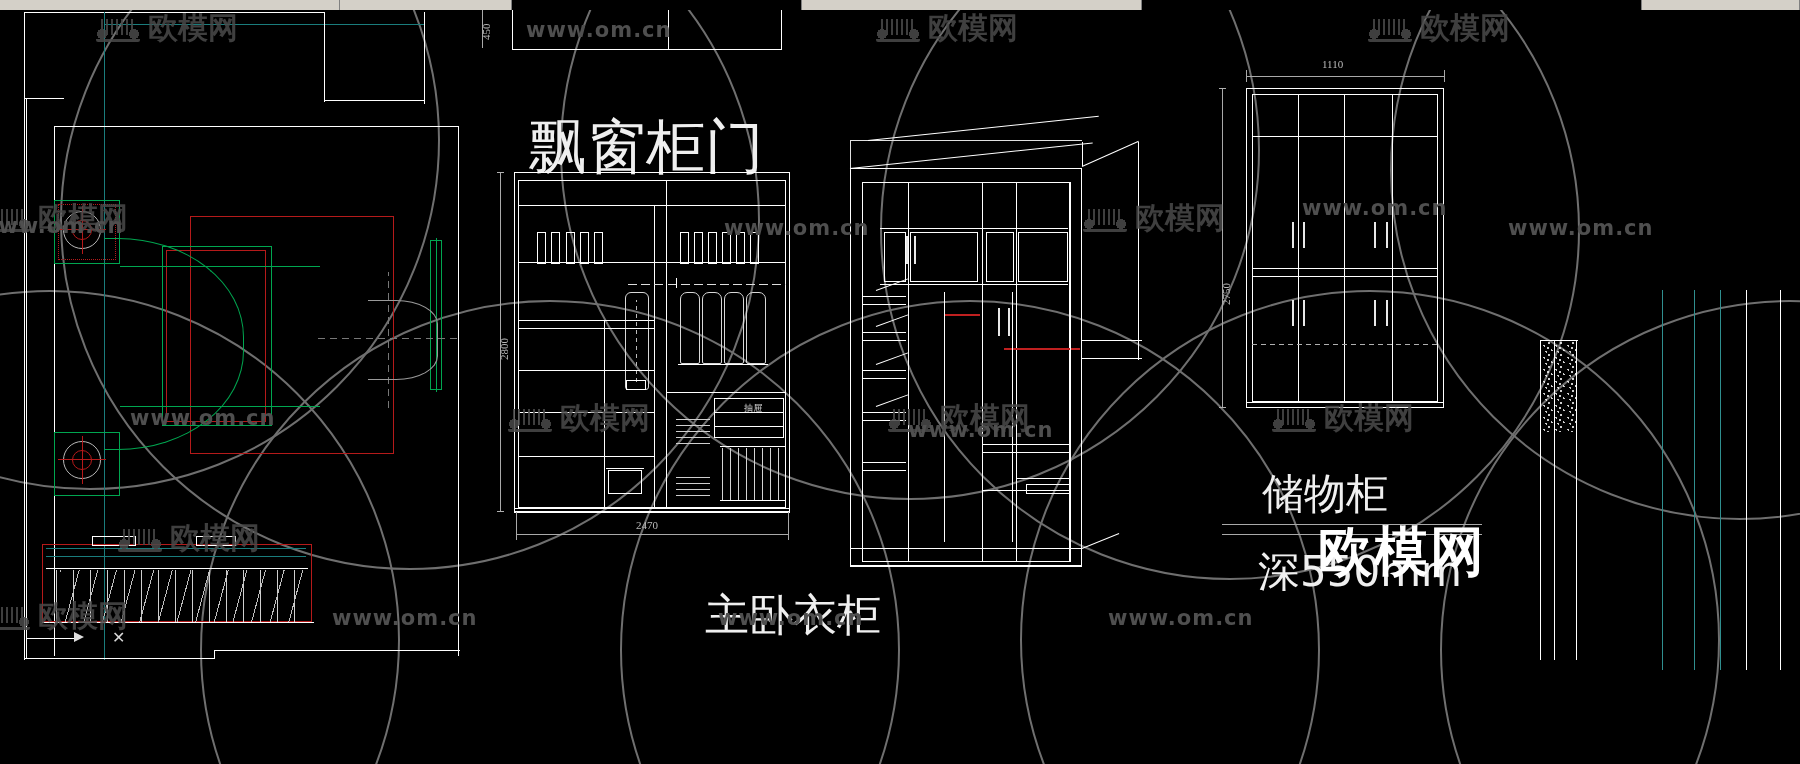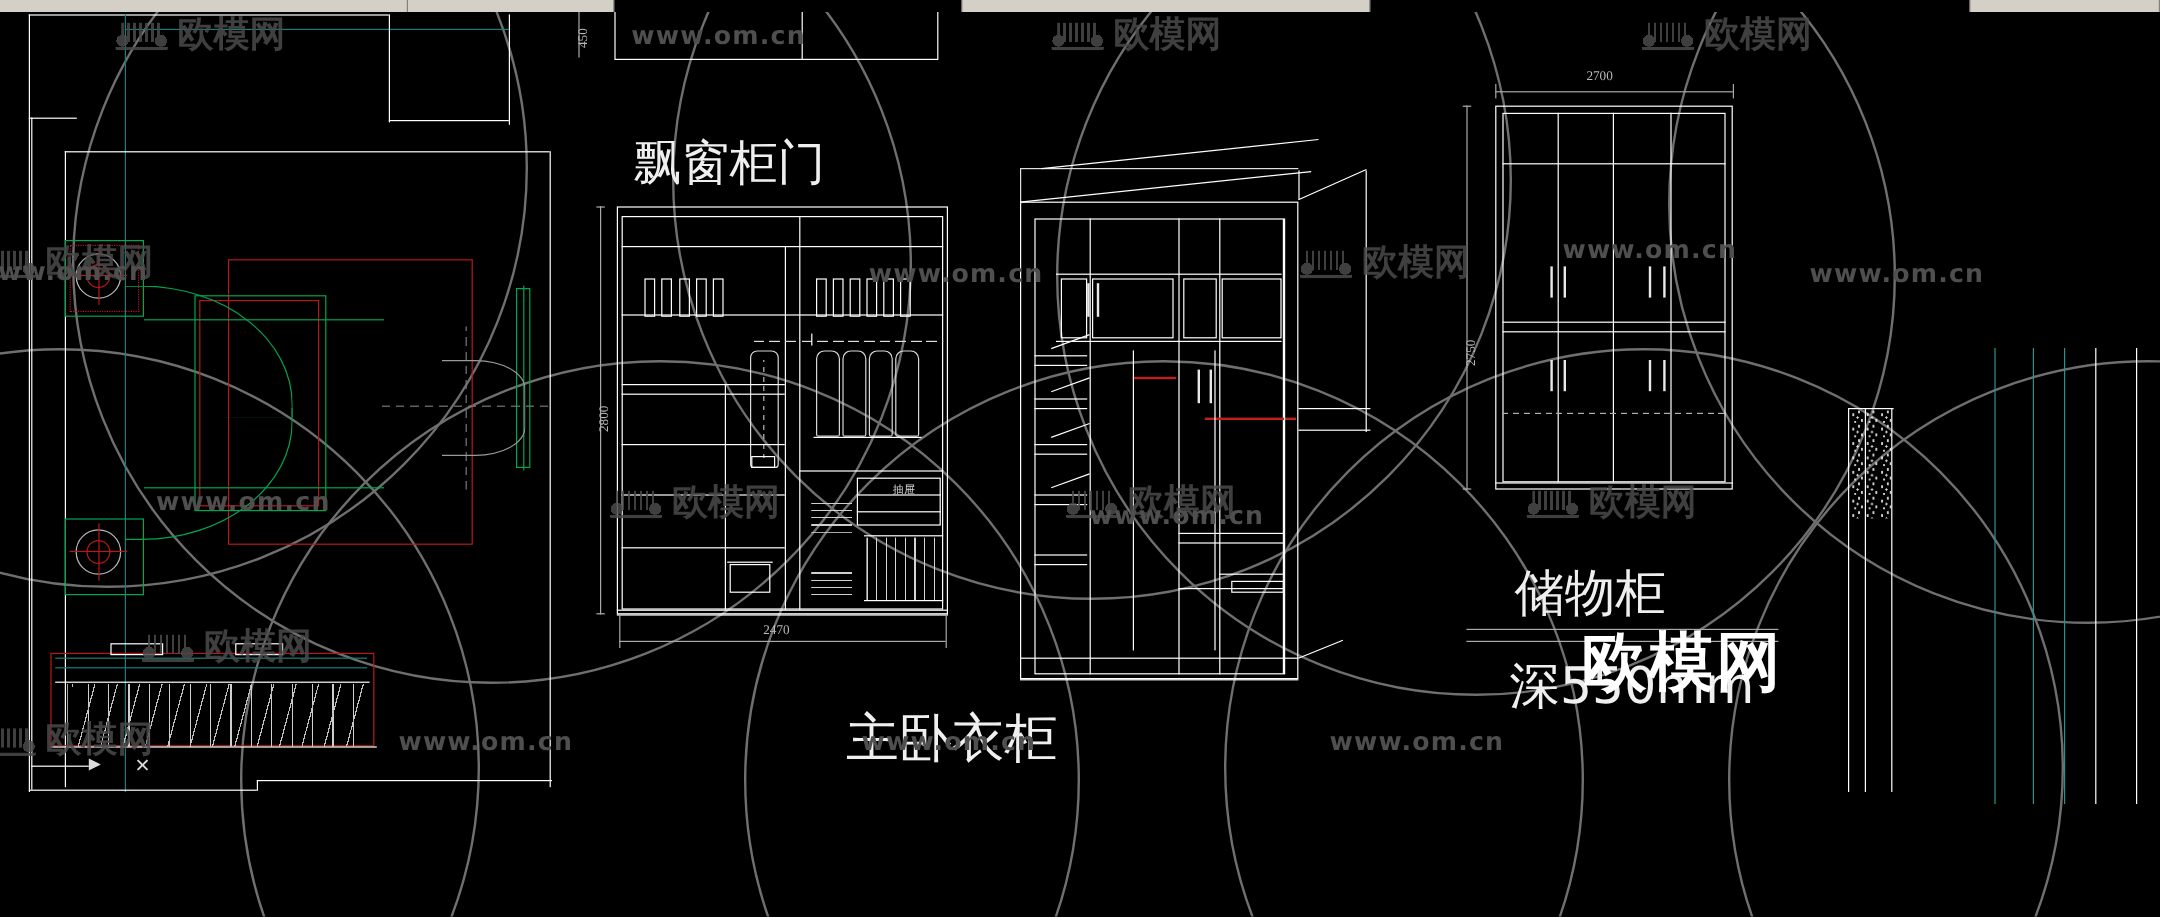--- a/index.html
+++ b/index.html
@@ -235,21 +235,21 @@
   <div>
     <div class="rect" style="left:512px;top:-10px;width:270px;height:60px;"></div>
     <div class="ln h" style="left:516px;top:2px;width:262px;height:1px;"></div>
     <div class="ln v" style="left:668px;top:-10px;width:1px;height:60px;"></div>
     <div class="ln v dim" style="left:482px;top:-6px;width:1px;height:54px;"></div>
     <div class="dimtxt vert" style="left:480px;top:40px;">450</div>
   </div>
 
   <div>
 
-    <div class="cn-title" style="left:528px;top:108px;font-size:40px;">飘窗柜门</div>
+    <div class="cn-title" style="left:528px;top:108px;font-size:59px;">飘窗柜门</div>
 
     <div class="ln v dim" style="left:500px;top:172px;width:1px;height:340px;"></div>
     <div style="position:absolute;left:497px;top:172px;width:7px;height:1px;background:#b0b0b0;"></div>
     <div style="position:absolute;left:497px;top:511px;width:7px;height:1px;background:#b0b0b0;"></div>
     <div class="dimtxt vert" style="left:498px;top:360px;">2800</div>
 
     <div class="rect" style="left:514px;top:172px;width:276px;height:340px;"></div>
     <div class="rect" style="left:518px;top:180px;width:268px;height:328px;"></div>
 
     <div class="ln h" style="left:518px;top:205px;width:268px;height:1px;"></div>
@@ -386,21 +386,21 @@
     <div class="ln v" style="left:944px;top:292px;width:1px;height:250px;"></div>
     <div class="ln v" style="left:1070px;top:182px;width:1px;height:380px;"></div>
     <div class="ln v" style="left:1012px;top:292px;width:1px;height:250px;"></div>
   </div>
 
   <div>
 
     <div class="ln h dim" style="left:1246px;top:76px;width:198px;height:1px;"></div>
     <div class="ln v dim" style="left:1246px;top:70px;width:1px;height:12px;"></div>
     <div class="ln v dim" style="left:1444px;top:70px;width:1px;height:12px;"></div>
-    <div class="dimtxt" style="left:1322px;top:58px;">2700</div>
+    <div class="dimtxt" style="left:1322px;top:58px;">1110</div>
 
     <div class="ln v dim" style="left:1222px;top:88px;width:1px;height:320px;"></div>
     <div style="position:absolute;left:1219px;top:88px;width:7px;height:1px;background:#b0b0b0;"></div>
     <div style="position:absolute;left:1219px;top:407px;width:7px;height:1px;background:#b0b0b0;"></div>
     <div class="dimtxt vert" style="left:1220px;top:305px;">2750</div>
 
     <div class="rect" style="left:1246px;top:88px;width:198px;height:320px;"></div>
     <div class="rect" style="left:1252px;top:94px;width:186px;height:308px;"></div>
 
     <div class="ln v" style="left:1298px;top:94px;width:1px;height:308px;"></div>

